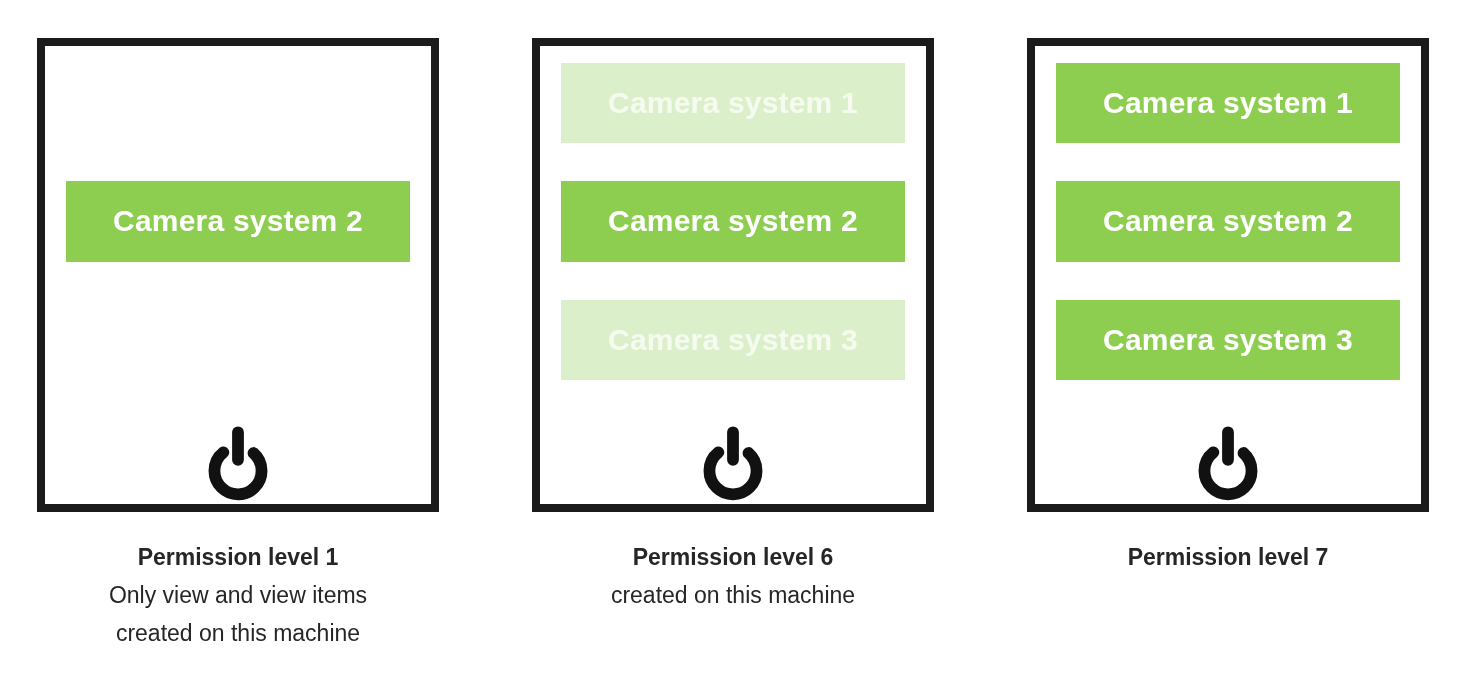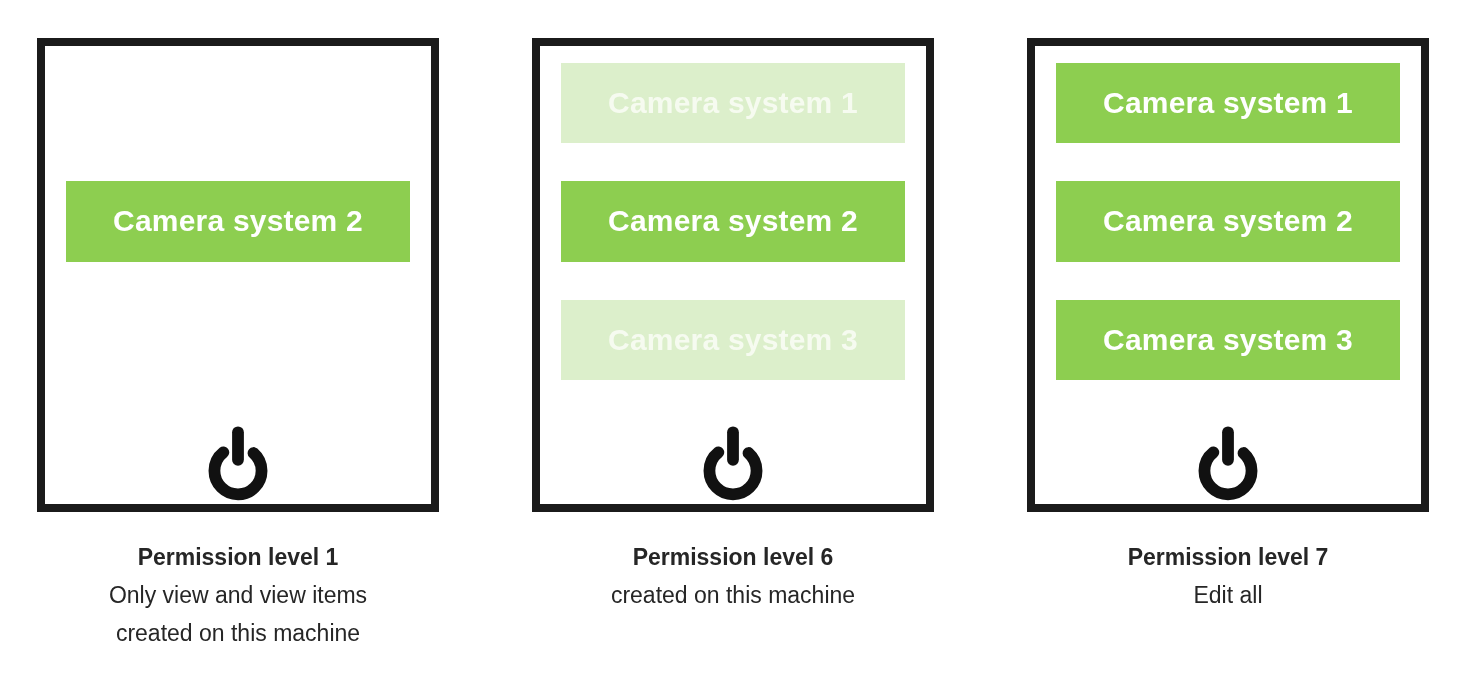--- a/index.html
+++ b/index.html
@@ -96,17 +96,16 @@
       <div class="cam-btn active">Camera system 3</div>
       <div class="power">
         <svg width="66" height="79" viewBox="0 0 84 100" aria-hidden="true">
           <circle cx="42" cy="58" r="30" fill="none" stroke="#111111" stroke-width="15" pathLength="100" stroke-dasharray="64 22" stroke-linecap="round"></circle>
           <line x1="42" y1="9" x2="42" y2="44" stroke="#111111" stroke-width="15" stroke-linecap="round"></line>
         </svg>
       </div>
     </div>
     <div class="caption">
       <div class="title">Permission level 7</div>
-      <div>Edit all</div>
     </div>
   </div>
 
 </div>
 
 </body></html>

